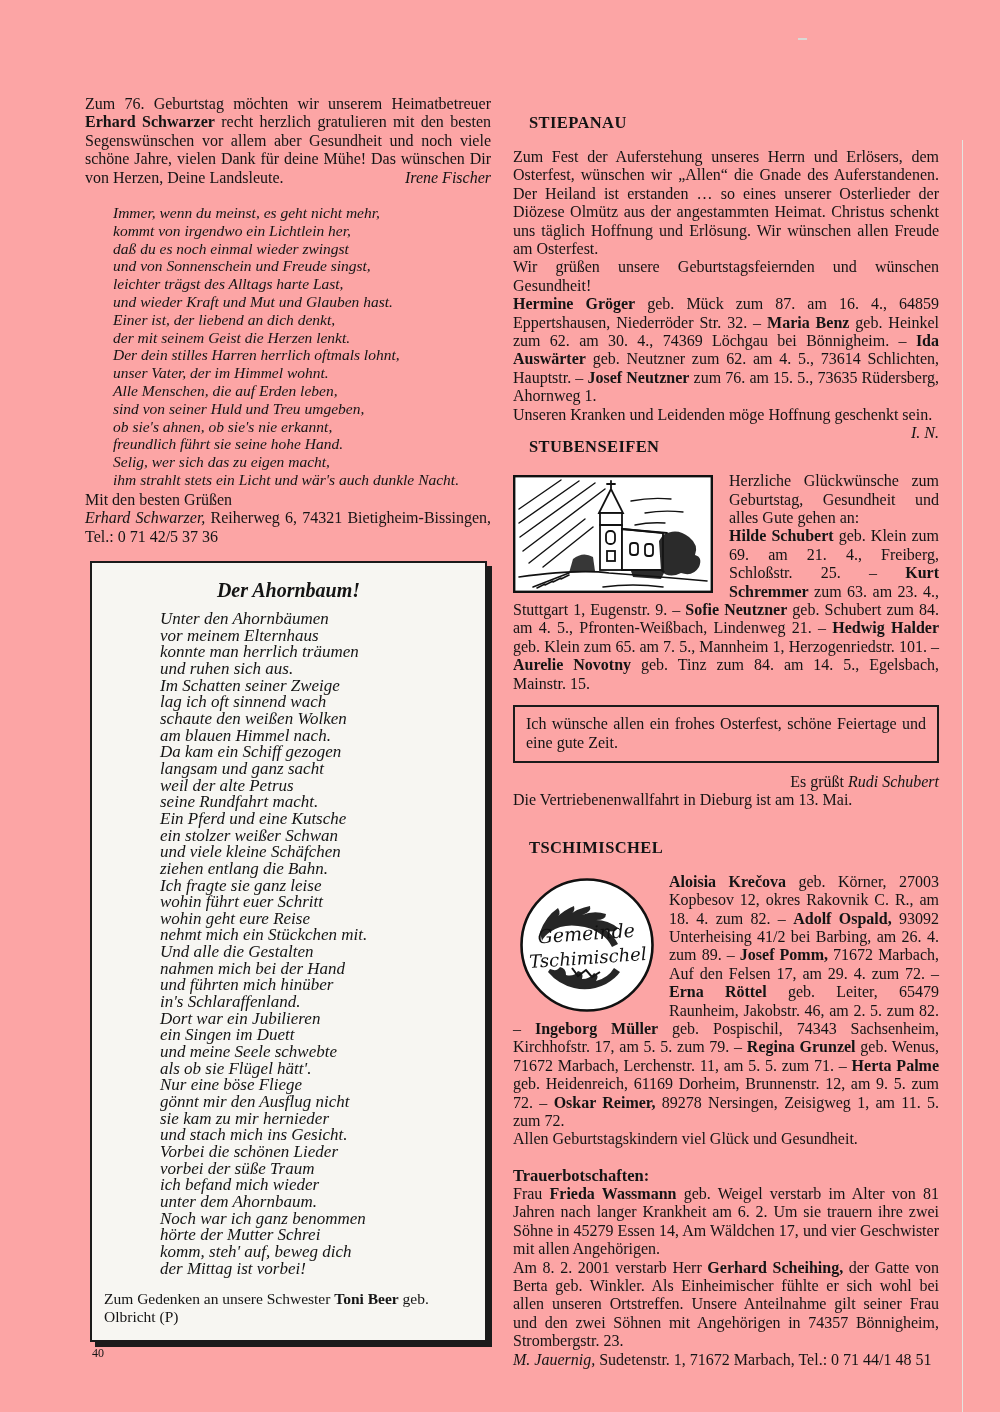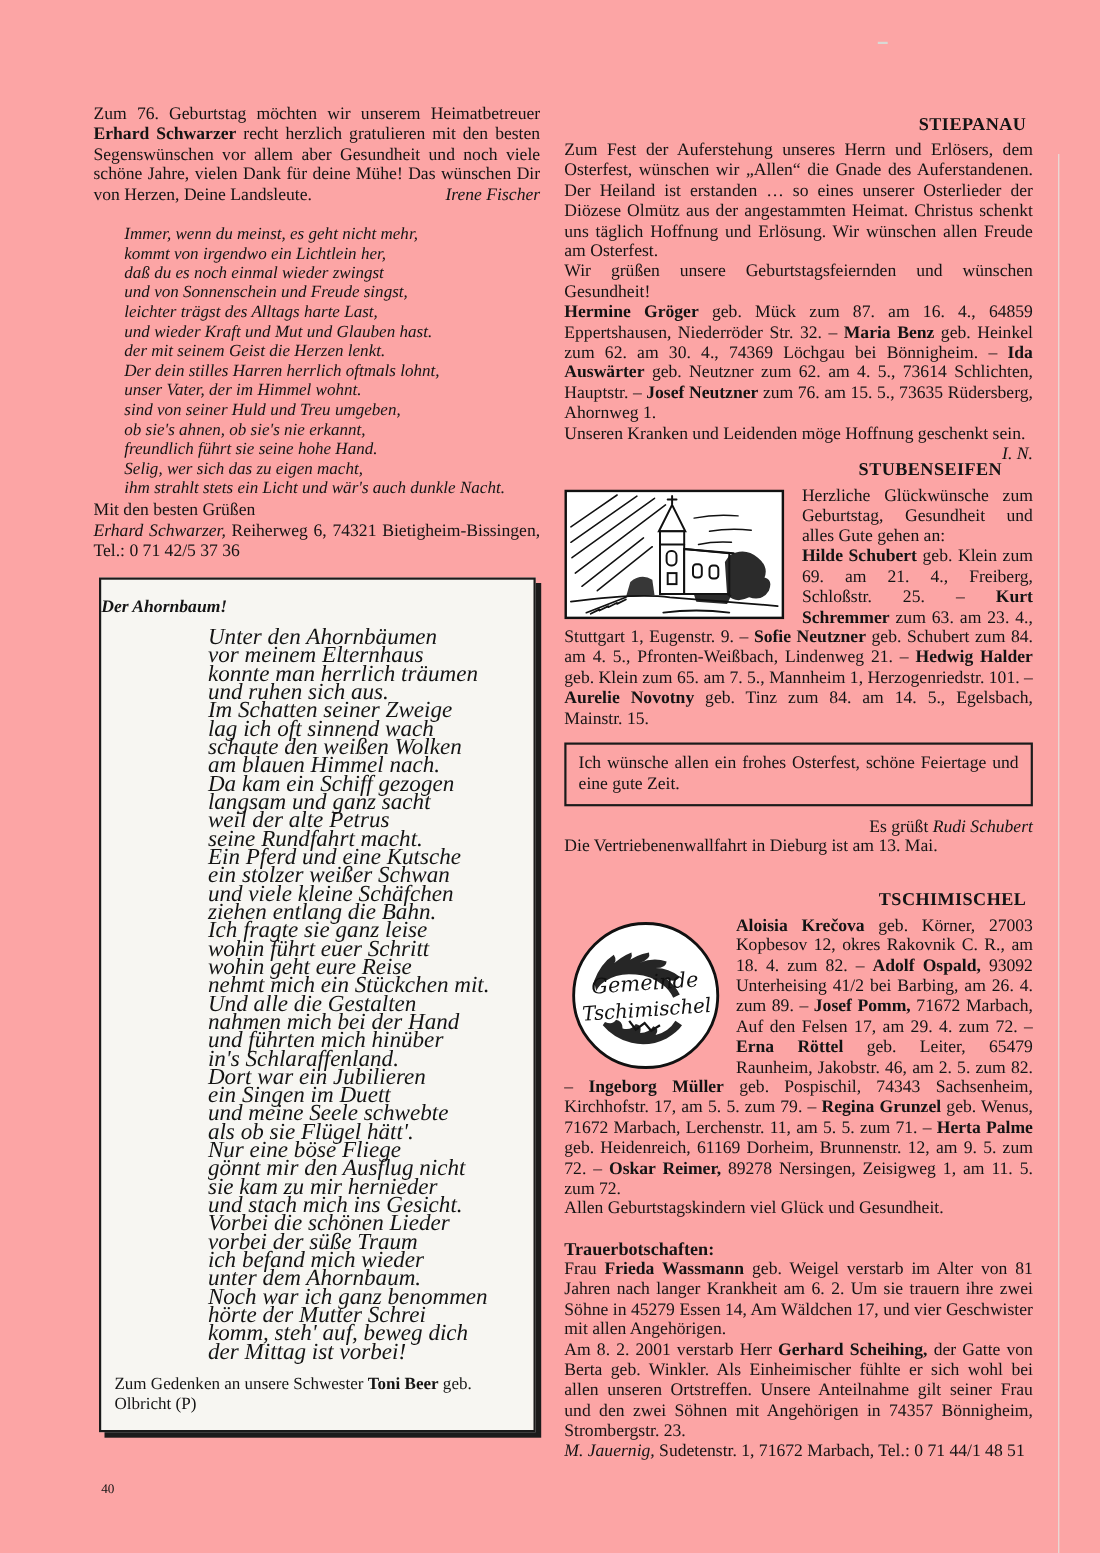--- a/index.html
+++ b/index.html
@@ -7,32 +7,32 @@
     position:relative;width:1000px;height:1412px;background:#fca5a5;
     font-family:"Liberation Serif","DejaVu Serif",serif;color:#141414;
     overflow:hidden;
   }
   .b{font-weight:bold;}
   .i{font-style:italic;}
   .col-left{position:absolute;left:85px;top:95px;width:406px;}
   .col-right{position:absolute;left:513px;top:97px;width:426px;}
   p.body{font-size:16px;line-height:18.4px;text-align:justify;margin:0;}
   .sig{float:right;font-style:italic;}
-  .heading{text-align:right;font-weight:bold;font-size:16.5px;line-height:19px;margin:6px;letter-spacing:0.4px;}
+  .heading{text-align:left;font-weight:bold;font-size:16.5px;line-height:19px;margin:16px;letter-spacing:0.4px;}
   .poem1{font-style:italic;font-size:15.5px;line-height:17.8px;padding-left:28px;margin-top:17px;}
   .plain-line{font-size:16px;line-height:18.4px;}
   .contact{margin-top:0;}
   
   .ahorn-box{
     box-sizing:border-box;margin-top:15px;margin-left:5px;width:397px;
     border:2px solid #1b1b1b;box-shadow:5px 5px 0 #1b1b1b;background:#f7f6f2;
     padding:8px 0 14px;
   }
-  .ahorn-title{text-align:left;font-weight:bold;font-style:italic;font-size:16px;margin:8px 0 9px;}
-  .ahorn-poem{font-style:italic;font-size:21px;line-height:16.65px;padding-left:97px;}
+  .ahorn-title{text-align:center;font-weight:bold;font-style:italic;font-size:20px;margin:8px 0 9px;}
+  .ahorn-poem{font-style:italic;font-size:17px;line-height:16.65px;padding-left:68px;}
   .ahorn-footer{font-size:15.5px;margin-top:13px;padding:0 12px;line-height:18px;}
   
   .church-fig{float:left;width:200px;height:118px;margin:3px 16px 4px 0;}
   .stamp-fig{float:left;width:138px;height:138px;margin:3px 13px 4px 5px;}
   .sect{margin-top:13px;}
   .note-box{clear:both;box-sizing:border-box;border:2px solid #1b1b1b;padding:7px 11px 8px;margin-top:12px;font-size:16px;line-height:19.5px;text-align:justify;}
   .sig-right{text-align:right;font-size:16px;line-height:18.4px;margin-top:10px;}
   .obit-heading{font-weight:bold;font-size:16.5px;line-height:19px;margin-top:17px;}
   .mt8{margin-top:8px;}
   .mt10{margin-top:10px;}
@@ -52,23 +52,25 @@
 
     <p class="body"><span><span>Zum 76. Geburtstag möchten wir unserem Heimatbetreuer </span><span class="b">Erhard Schwarzer</span><span> recht herzlich gratulieren mit den besten Segenswünschen vor allem aber Gesundheit und noch viele schöne Jahre, vielen Dank für deine Mühe! Das wünschen Dir von Herzen, Deine Landsleute.</span></span><span class="sig">Irene Fischer</span></p>
 
     <div class="poem1">
         <div>Immer, wenn du meinst, es geht nicht mehr,</div>
         <div>kommt von irgendwo ein Lichtlein her,</div>
         <div>daß du es noch einmal wieder zwingst</div>
         <div>und von Sonnenschein und Freude singst,</div>
         <div>leichter trägst des Alltags harte Last,</div>
         <div>und wieder Kraft und Mut und Glauben hast.</div>
+        <div>Einer ist, der liebend an dich denkt,</div>
         <div>der mit seinem Geist die Herzen lenkt.</div>
         <div>Der dein stilles Harren herrlich oftmals lohnt,</div>
         <div>unser Vater, der im Himmel wohnt.</div>
+        <div>Alle Menschen, die auf Erden leben,</div>
         <div>sind von seiner Huld und Treu umgeben,</div>
         <div>ob sie's ahnen, ob sie's nie erkannt,</div>
         <div>freundlich führt sie seine hohe Hand.</div>
         <div>Selig, wer sich das zu eigen macht,</div>
         <div>ihm strahlt stets ein Licht und wär's auch dunkle Nacht.</div>
       </div>
 
     <div class="plain-line" style="margin-top:2px;">Mit den besten Grüßen</div>
     <p class="body contact"><span class="i">Erhard Schwarzer,</span><span> Reiherweg 6, 74321 Bietigheim-Bissingen, Tel.: 0 71 42/5 37 36</span></p>
 

